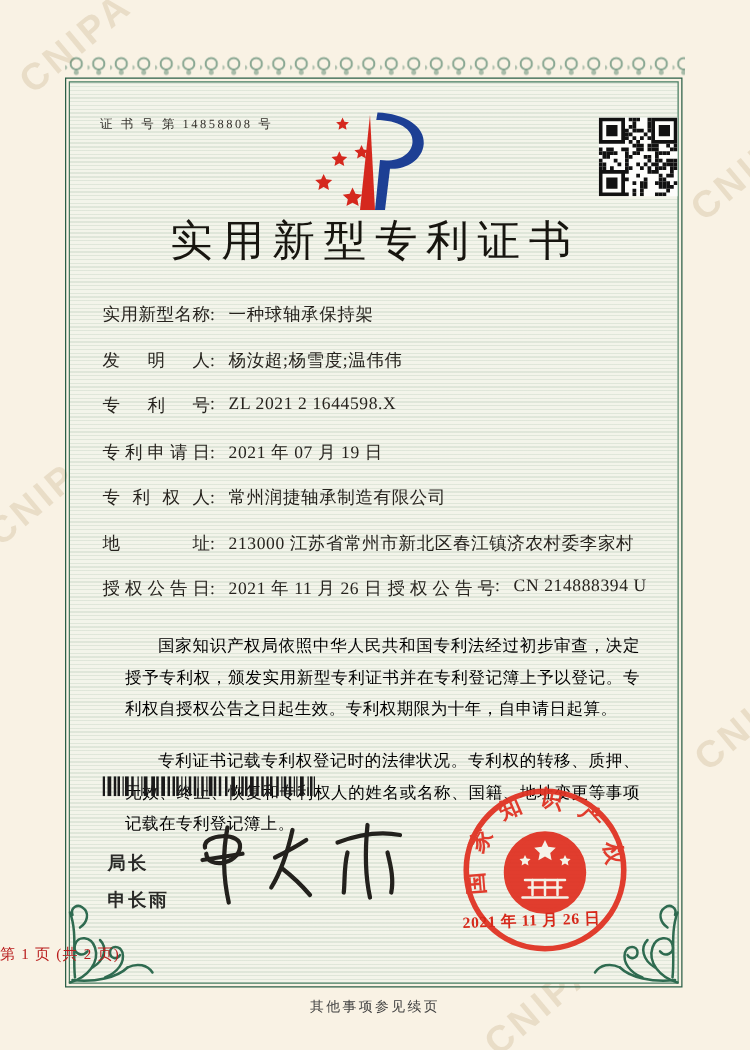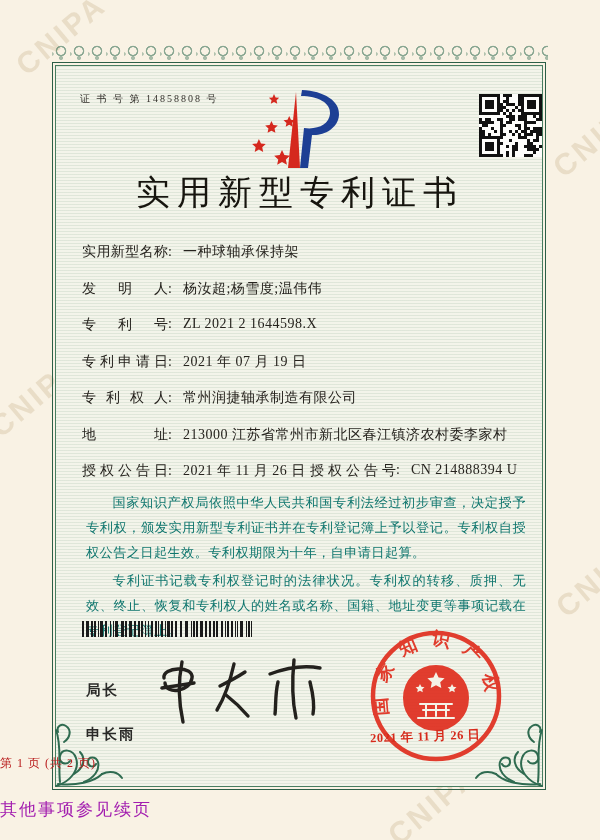--- a/index.html
+++ b/index.html
@@ -70,48 +70,48 @@
     display:inline-block;width:86px;
     text-align:justify;text-align-last:justify;
     vertical-align:top;
   }
   .fcolon{display:inline-block;}
   .fvalue{margin-left:11px;letter-spacing:0.5px;}
 
   
   .body-text{position:absolute;left:82px;top:487px;width:448px;z-index:4;}
   .body-text p{
-    margin:4px;font-size:13.2px;line-height:1.88;color:#0f766e;
+    margin:18px;font-size:13.2px;line-height:1.88;color:#000000;
     text-indent:2em;text-align:justify;letter-spacing:0.4px;
   }
 
   
   .barcode{position:absolute;left:82px;top:621px;width:170px;height:16px;z-index:4;}
   .signer{
     position:absolute;left:86px;top:681px;z-index:4;
     font-family:"Liberation Sans","DejaVu Sans",sans-serif;
     font-size:14.5px;font-weight:600;color:#2a2a28;
   }
-  .signer div{margin-bottom:25px;letter-spacing:2px;}
+  .signer div{margin-bottom:11px;letter-spacing:2px;}
   .signature{position:absolute;left:138px;top:652px;width:195px;height:78px;z-index:5;}
   .seal{position:absolute;left:366px;top:626px;width:140px;height:140px;z-index:5;opacity:0.93;}
   .seal-date{
     position:absolute;left:370px;top:728px;width:134px;z-index:6;
     color:#d6291b;font-size:12.5px;font-weight:bold;letter-spacing:0.5px;
     transform:rotate(-2deg);white-space:nowrap;
   }
 
   
   .page-info{
     position:absolute;left:0;right:0;top:755px;z-index:4;
     text-align:left;font-size:12px;color:#b91c1c;letter-spacing:1px;
   }
   .cont-note{
     position:absolute;left:0;right:0;top:798px;z-index:4;
-    text-align:left;font-size:17px;color:#a21caf;letter-spacing:2px;
+    text-align:center;font-size:11px;color:#404040;letter-spacing:2px;
   }
 </style>
 </head>
 <body>
 
 <div class="page">
 
   <span class="wm" style="left:8px;top:18px;">CNIPA</span>
   <span class="wm" style="left:545px;top:120px;">CNIPA</span>
   <span class="wm inner" style="left:360px;top:252px;">CNIPA</span>

